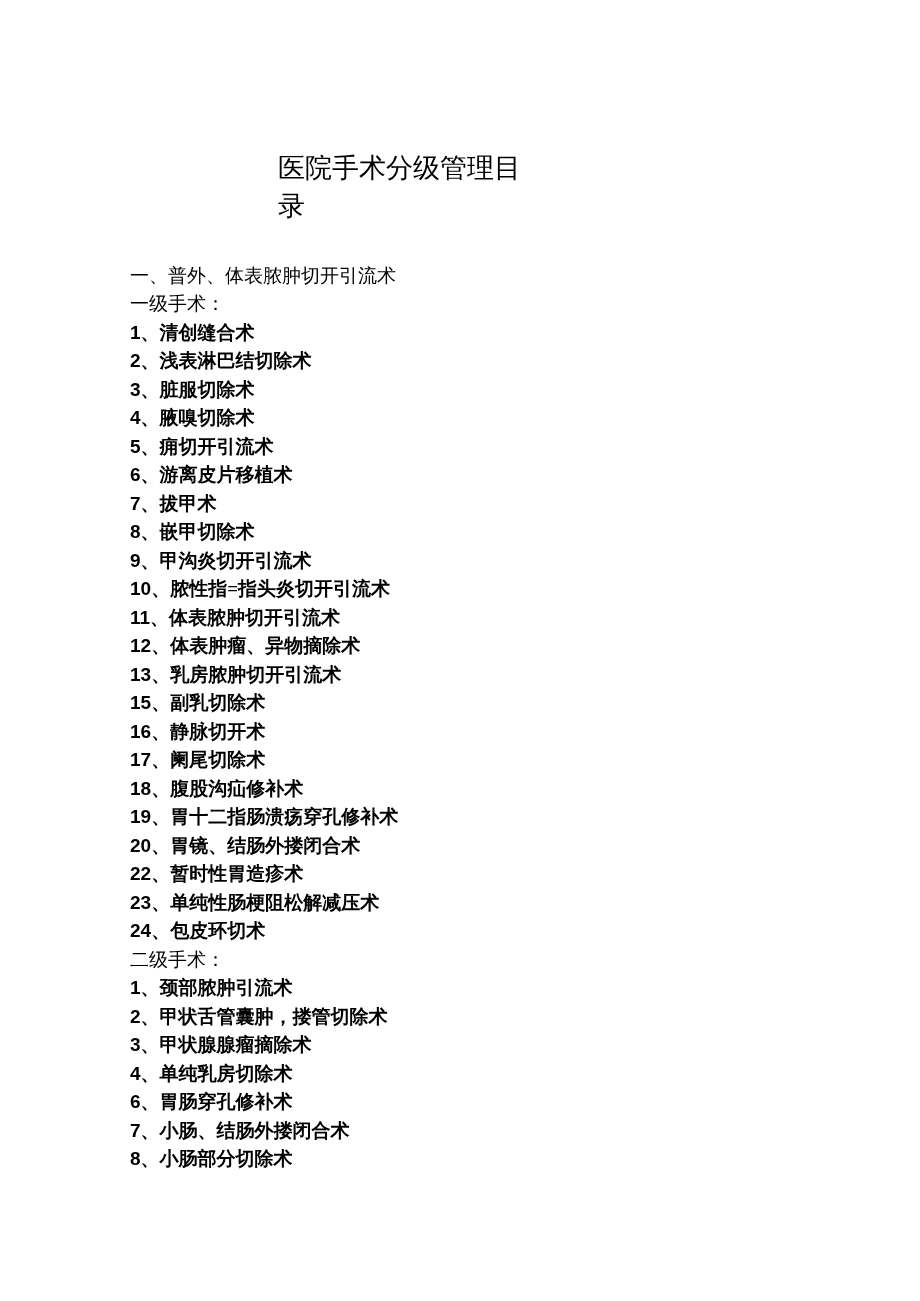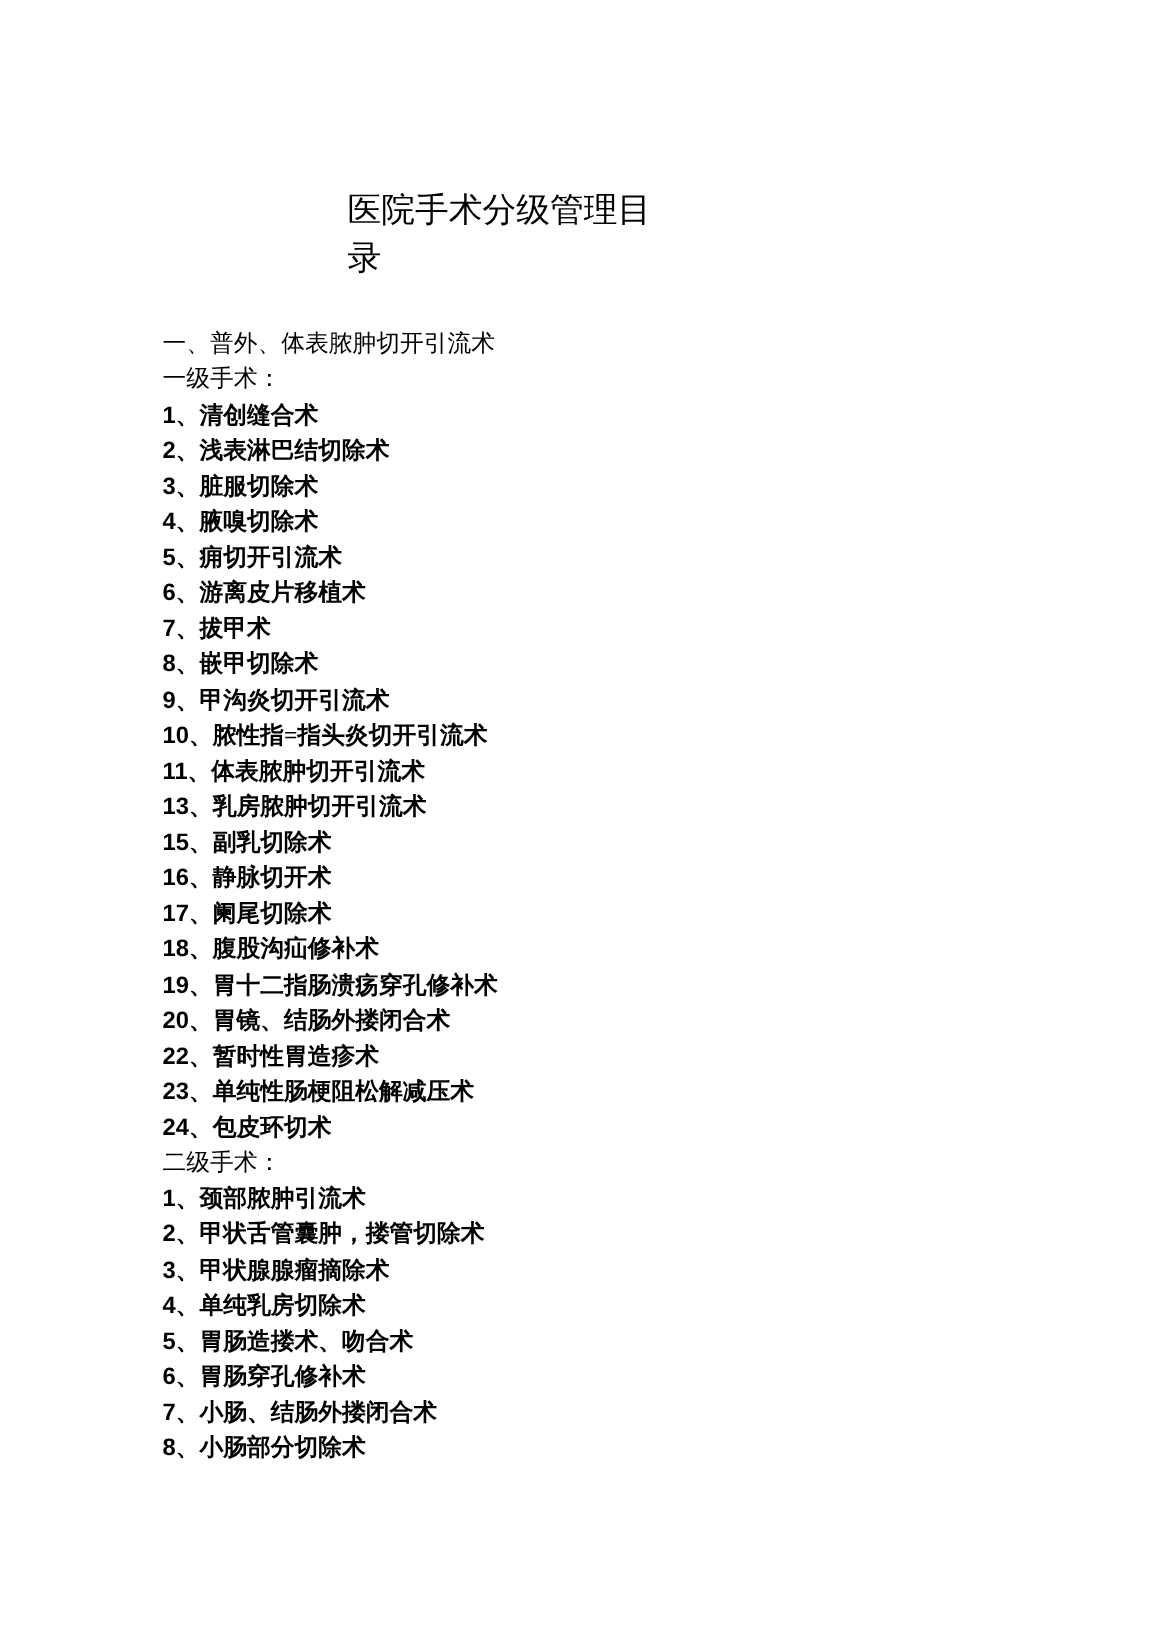--- a/index.html
+++ b/index.html
@@ -55,36 +55,36 @@
       <div class="item"><span class="num">2</span><span>、浅表淋巴结切除术</span></div>
       <div class="item"><span class="num">3</span><span>、脏服切除术</span></div>
       <div class="item"><span class="num">4</span><span>、腋嗅切除术</span></div>
       <div class="item"><span class="num">5</span><span>、痈切开引流术</span></div>
       <div class="item"><span class="num">6</span><span>、游离皮片移植术</span></div>
       <div class="item"><span class="num">7</span><span>、拔甲术</span></div>
       <div class="item"><span class="num">8</span><span>、嵌甲切除术</span></div>
       <div class="item"><span class="num">9</span><span>、甲沟炎切开引流术</span></div>
       <div class="item"><span class="num">10</span><span>、脓性指=指头炎切开引流术</span></div>
       <div class="item"><span class="num">11</span><span>、体表脓肿切开引流术</span></div>
+      <div class="item"><span class="num">12</span><span>、体表肿瘤、异物摘除术</span></div>
       <div class="item"><span class="num">13</span><span>、乳房脓肿切开引流术</span></div>
       <div class="item"><span class="num">15</span><span>、副乳切除术</span></div>
       <div class="item"><span class="num">16</span><span>、静脉切开术</span></div>
       <div class="item"><span class="num">17</span><span>、阑尾切除术</span></div>
       <div class="item"><span class="num">18</span><span>、腹股沟疝修补术</span></div>
       <div class="item"><span class="num">19</span><span>、胃十二指肠溃疡穿孔修补术</span></div>
       <div class="item"><span class="num">20</span><span>、胃镜、结肠外搂闭合术</span></div>
       <div class="item"><span class="num">22</span><span>、暂时性胃造疹术</span></div>
       <div class="item"><span class="num">23</span><span>、单纯性肠梗阻松解减压术</span></div>
       <div class="item"><span class="num">24</span><span>、包皮环切术</span></div>
     </div>
 
   <div class="level-heading">二级手术：</div>
   <div id="level2-list">
       <div class="item"><span class="num">1</span><span>、颈部脓肿引流术</span></div>
       <div class="item"><span class="num">2</span><span>、甲状舌管囊肿，搂管切除术</span></div>
       <div class="item"><span class="num">3</span><span>、甲状腺腺瘤摘除术</span></div>
       <div class="item"><span class="num">4</span><span>、单纯乳房切除术</span></div>
-      <div class="item"><span class="num">5</span><span>、胃肠造搂术、吻合术</span></div>
       <div class="item"><span class="num">6</span><span>、胃肠穿孔修补术</span></div>
       <div class="item"><span class="num">7</span><span>、小肠、结肠外搂闭合术</span></div>
       <div class="item"><span class="num">8</span><span>、小肠部分切除术</span></div>
     </div>
 </div>
 
 </body></html>

